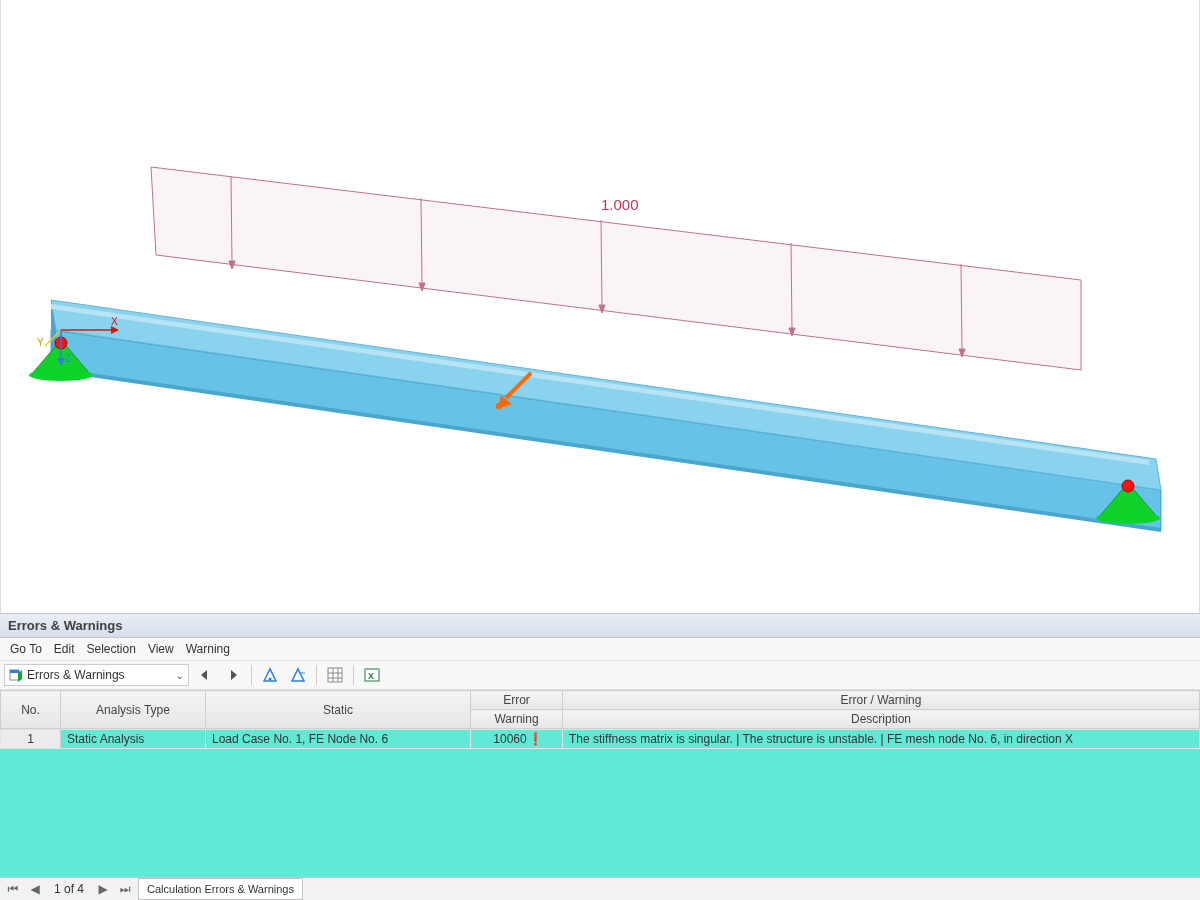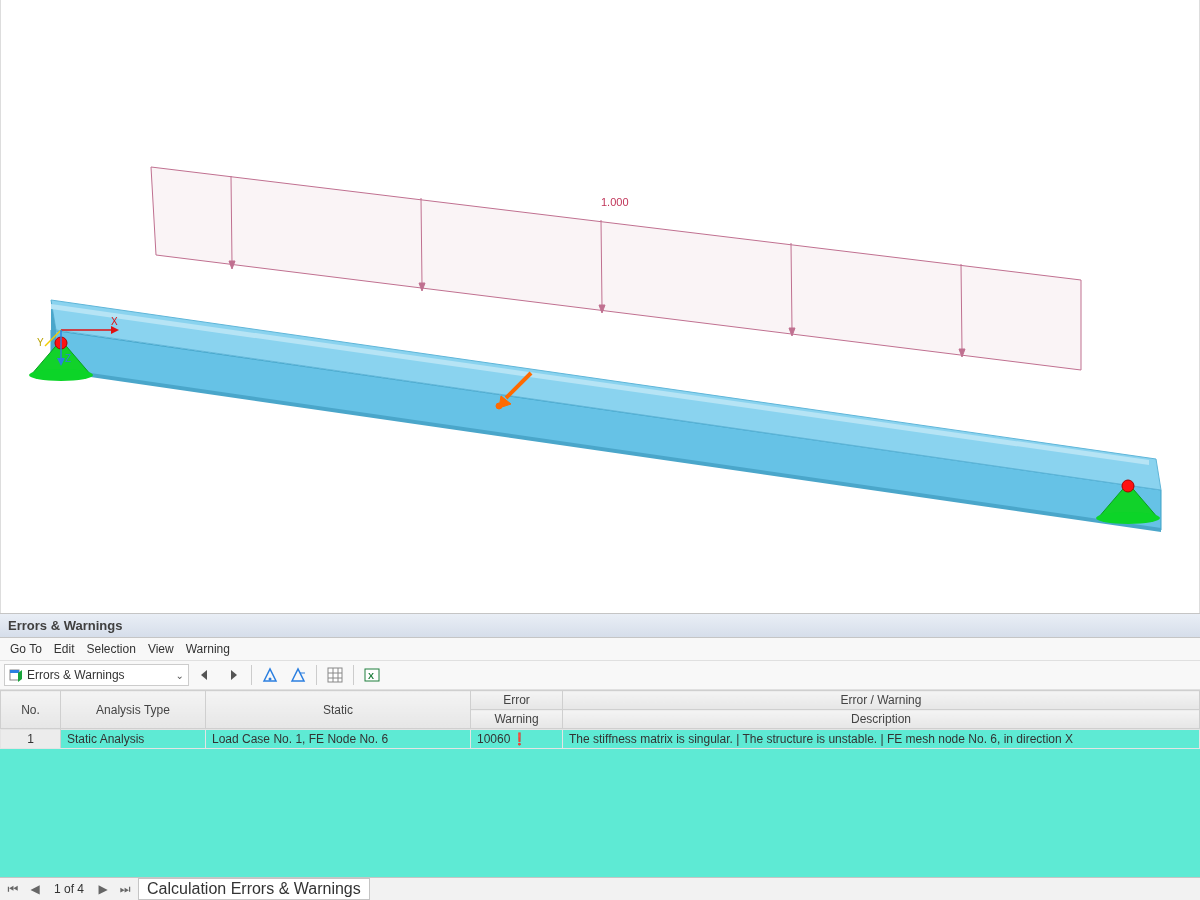--- a/index.html
+++ b/index.html
@@ -13,28 +13,28 @@
 .toolbar{display:flex;align-items:center;gap:4px;padding:2px 4px;border-bottom:1px solid #e0e0e0;background:#f8f8f8}
 .toolbar .drop{display:flex;align-items:center;gap:4px;border:1px solid #ccc;background:#fff;height:20px;padding:0 4px;width:175px}
 .toolbar .drop .chev{margin-left:auto;font-size:10px;color:#555}
 .tbtn{display:inline-flex;align-items:center;justify-content:center;width:22px;height:22px;border:1px solid transparent}
 .tbtn svg{display:block}
 .sep{width:1px;height:20px;background:#ccc;margin:0 2px}
 .grid{background:#5eead4}
 .grid table{border-collapse:collapse;width:100%;table-layout:fixed}
 .grid th{background:linear-gradient(#f4f4f4,#e6e6e6);border:1px solid #cfcfcf;font-weight:400;font-size:12px;padding:2px 4px;color:#444;text-align:center}
 .grid td{border:1px solid #e4e4e4;padding:2px 6px;font-size:12px;white-space:nowrap;text-overflow:ellipsis;overflow:hidden}
-.grid td.err{text-align:left;padding-right:2px}
+.grid td.err{text-align:center;padding-right:2px}
 .errflag{display:inline-block;color:#d00020;font-weight:bold;margin-left:2px}
 .grid .selno{background:#ececec;text-align:center;border-right:1px solid #cfcfcf}
 .gridbody{height:148px;overflow:auto}
 .statusbar{display:flex;align-items:center;gap:4px;border-top:1px solid #c5c5c5;background:#f2f2f2;height:22px;padding:0 4px}
 .pgbtn{display:inline-flex;align-items:center;justify-content:center;width:18px;height:18px;color:#666}
-.tabbtn{border:1px solid #c5c5c5;background:#fff;padding:1px 8px;font-size:16px;height:18px;display:inline-flex;align-items:center}
-.loadlabel{position:absolute;color:#c03559;font-size:11px}
+.tabbtn{border:1px solid #c5c5c5;background:#fff;padding:1px 8px;font-size:11px;height:18px;display:inline-flex;align-items:center}
+.loadlabel{position:absolute;color:#c03559;font-size:15px}
 </style>
 </head>
 <body>
 
 <div id="app">
 
   <div id="viewport">
     <svg width="1200" height="590" viewBox="0 0 1200 590">
 
       <g stroke="#c07090" stroke-width="1" fill="rgba(192,112,144,0.08)">

